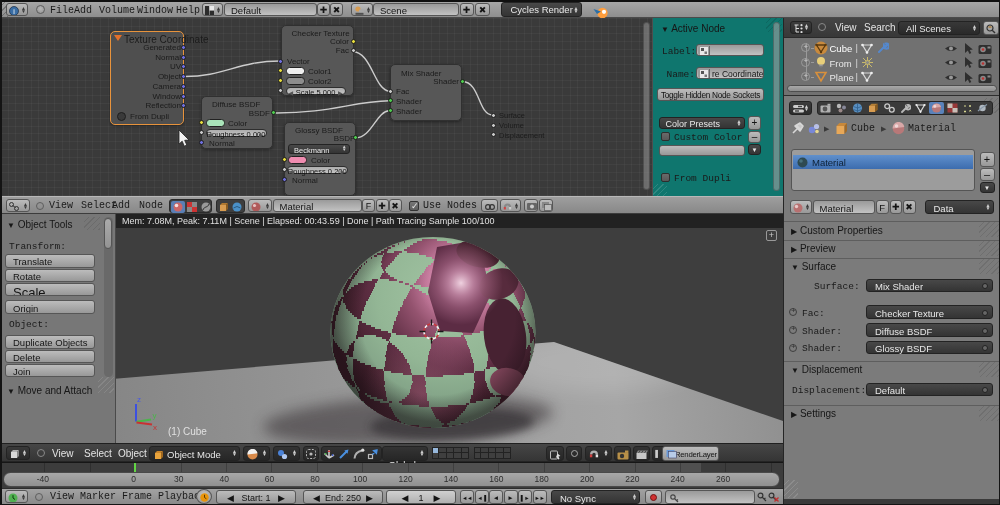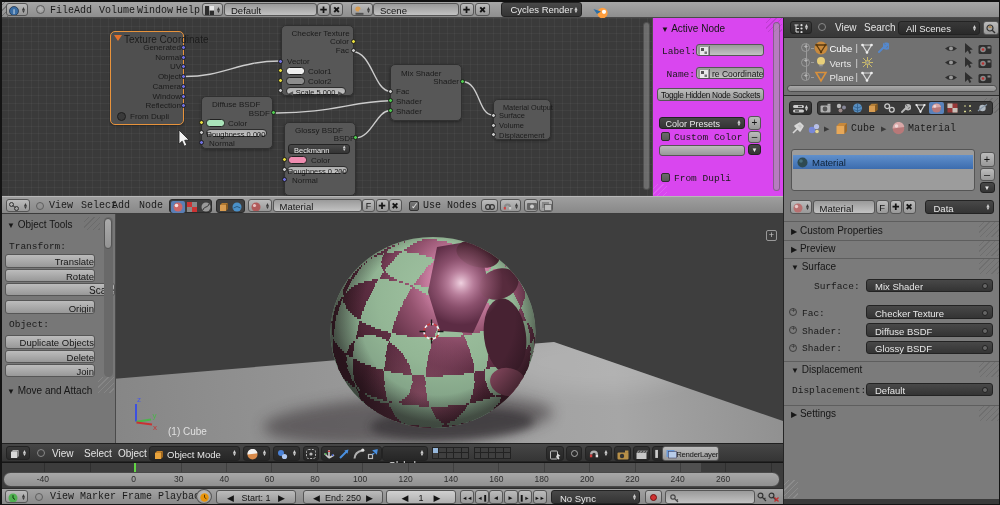--- a/index.html
+++ b/index.html
@@ -1,18 +1,18 @@
 <!DOCTYPE html>
 <html><head><meta charset="utf-8">
 <style>
 *{margin:0;padding:0;box-sizing:border-box}
 html,body{width:1000px;height:505px;overflow:hidden;background:#161616;font-family:"Liberation Sans",sans-serif;}
 #win{position:absolute;left:0;top:0;width:1000px;height:505px;background:#161616;}
 .abs{position:absolute;}
-.btn{background:linear-gradient(180deg,#bcbcbc,#989898);border:1px solid #565656;border-radius:3px;color:#141414;overflow:hidden;white-space:nowrap;text-align:right;}
+.btn{background:linear-gradient(180deg,#bcbcbc,#989898);border:1px solid #565656;border-radius:3px;color:#141414;overflow:hidden;white-space:nowrap;}
 .fld{background:linear-gradient(180deg,#9a9a9a,#c2c2c2);border:1px solid #565656;border-radius:3px;color:#141414;overflow:hidden;white-space:nowrap;}
 .dbtn{background:linear-gradient(180deg,#484848,#343434);border:1px solid #232323;border-radius:3px;color:#e8e8e8;}
 .lbl{color:#1a1a1a;font-family:Liberation Mono, monospace;}
 .wlbl{color:#e4e4e4;}
 .ud{position:absolute;right:2px;top:1px;bottom:1px;display:flex;flex-direction:column;justify-content:center;line-height:3px;font-size:5px;color:#cfcfcf;}
 .udd{color:#3a3a3a;}
 .hatch{background:repeating-linear-gradient(135deg,transparent 0 3px,rgba(0,0,0,0.25) 3px 4px);}
 .hatchl{background:repeating-linear-gradient(135deg,transparent 0 3px,rgba(255,255,255,0.22) 3px 4px);}
 .sock{position:absolute;width:5px;height:5px;border-radius:50%;border:1px solid #1c1c1c;}
 .nlab{position:absolute;font-size:8px;color:#1b1b1b;white-space:nowrap;}
@@ -173,37 +173,34 @@
   </div>
   <div class="nlab" style="right:324px;top:59.2px;">Shader</div>
   <div class="sock" style="left:459.5px;top:61px;background:#4ecb4e"></div>
   <div class="nlab" style="left:396px;top:69.4px;">Fac</div>
   <div class="sock" style="left:387.5px;top:70.7px;background:#c9c9c9"></div>
   <div class="nlab" style="left:396px;top:79.1px;">Shader</div>
   <div class="sock" style="left:387.5px;top:80.3px;background:#4ecb4e"></div>
   <div class="nlab" style="left:396px;top:88.7px;">Shader</div>
   <div class="sock" style="left:387.5px;top:90px;background:#4ecb4e"></div>
 
-  <div class="node" style="left:493px;top:81px;width:58px;height:41px;">
-    <div class="nlab" style="left:9px;top:3px;font-size:7.3px;">Material Output</div>
-  </div>
   <div class="nlab" style="left:499px;top:93.2px;font-size:7.5px">Surface</div>
   <div class="sock" style="left:490.5px;top:94.6px;background:#c9c9c9"></div>
   <div class="nlab" style="left:499px;top:103.3px;font-size:7.5px">Volume</div>
   <div class="sock" style="left:490.5px;top:104.7px;background:#c9c9c9"></div>
   <div class="nlab" style="left:499px;top:113px;font-size:7.5px">Displacement</div>
   <div class="sock" style="left:490.5px;top:114.4px;background:#c9c9c9"></div>
 
   <svg class="abs" style="left:178px;top:112px" width="12" height="18" viewBox="0 0 12 18">
         <path d="M1,0 L1,14 L4.2,11.2 L6.3,16.2 L8.8,15.1 L6.7,10.3 L11,10 Z" fill="#f2f2f2" stroke="#222" stroke-width="0.8"></path>
       </svg>
 
   <div class="abs" style="left:643px;top:4px;width:7px;height:168px;border-radius:4px;background:rgba(150,150,150,0.55);border:1px solid rgba(40,40,40,0.4)"></div>
 
-  <div class="abs" style="left:652px;top:0;width:131px;height:178px;background:#d946ef;border-left:1px solid #4e4e4e">
+  <div class="abs" style="left:652px;top:0;width:131px;height:178px;background:#0f766e;border-left:1px solid #4e4e4e">
     <div class="abs hatch" style="right:1px;top:0px;width:16px;height:14px;opacity:0.5"></div>
     <div class="abs phead" style="left:8px;top:4.5px;"><span style="font-size:8px">▼</span> Active Node</div>
     <div class="abs lbl" style="left:9px;top:27.5px;width:33px;text-align:right;font-size:9.5px">Label:</div>
     <div class="abs fld" style="left:43px;top:25.5px;width:68px;height:12.5px;">
       <div class="abs" style="left:1px;top:1px;width:12px;height:9.5px;background:#9a9a9a;border-right:1px solid #666;border-radius:2px 0 0 2px">
             <svg width="8" height="8" style="position:absolute;left:2px;top:1px">
               <rect width="8" height="8" fill="#e8e8e8"></rect>
               <rect x="1" y="1" width="3" height="3" fill="#555"></rect>
               <rect x="4.5" y="4.5" width="2.5" height="2.5" fill="#777"></rect>
             </svg>
@@ -388,21 +385,21 @@
 
   <div class="abs" style="left:17px;top:39.5px;width:9px;height:9px;border:1px solid #9a9a9a;border-radius:50%">
         <span style="position:absolute;left:1.4px;top:-2.2px;font-size:8px;color:#ccc">+</span>
       </div>
   <div class="abs" style="left:27px;top:44px;width:3px;height:1px;background:#9a9a9a"></div>
   <svg class="abs" style="left:31px;top:37.5px" width="12" height="13">
         <circle cx="6" cy="5" r="4" fill="#e8cf7a"></circle>
         <rect x="4.3" y="8.5" width="3.4" height="2" fill="#999"></rect>
         <rect x="4.8" y="10.5" width="2.4" height="1.5" fill="#777"></rect>
       </svg>
-  <div class="abs" style="left:45.5px;top:39.5px;font-size:9.5px;color:#e8e8e8">Verts</div>
+  <div class="abs" style="left:45.5px;top:39.5px;font-size:9.5px;color:#e8e8e8">From</div>
   <div class="abs" style="left:71.5px;top:38.5px;font-size:9.5px;color:#d8d8d8">|</div>
   <svg class="abs" style="left:77px;top:38px" width="13" height="13">
         <g stroke="#c8b86a" stroke-width="1">
           <path d="M2,2 L11,11 M11,2 L2,11 M6.5,1 L6.5,12 M1,6.5 L12,6.5"></path>
         </g>
         <circle cx="6.5" cy="6.5" r="2" fill="#888" stroke="#c8b86a"></circle>
       </svg>
 
   <div class="abs" style="left:17px;top:54px;width:9px;height:9px;border:1px solid #9a9a9a;border-radius:50%">
         <span style="position:absolute;left:1.4px;top:-2.2px;font-size:8px;color:#ccc">+</span>
@@ -720,30 +717,33 @@
     <g stroke-width="2">
       <path d="M136,421.5 V404" stroke="#3c50e0"></path>
       <path d="M136.5,421.8 L151,419.6" stroke="#4ab54a"></path>
       <path d="M136.5,422.5 L152,424.5" stroke="#c83232"></path>
     </g>
     <text x="137" y="401.5" font-size="8" fill="#4656e8" font-family="Liberation Sans">z</text>
     <text x="152.5" y="417.5" font-size="8" fill="#4ab54a" font-family="Liberation Sans">y</text>
     <text x="153" y="429.5" font-size="8" fill="#c83232" font-family="Liberation Sans">x</text>
   </svg>
 
+  <div class="abs" style="left:115px;top:0;width:668px;height:14px;background:rgba(10,10,10,0.52)">
+    <div class="abs" style="left:7px;top:2px;font-size:9px;color:#e0e0e0;white-space:nowrap">Mem: 7.08M, Peak: 7.11M | Scene | Elapsed: 00:43.59 | Done | Path Tracing Sample 100/100</div>
+  </div>
   <div class="abs" style="left:766px;top:16px;width:11px;height:11px;border:1px solid #999;border-radius:2px;color:#ccc;font-size:9px;text-align:center;line-height:9px">+</div>
   <div class="abs" style="left:168px;top:212px;font-size:10px;color:#e0e0e0">(1) Cube</div>
 
   <div class="abs" style="left:0;top:0;width:115.5px;height:229px;background:#777777;border-right:1px solid #4a4a4a">
     <div class="abs hatch" style="left:84px;top:3px;width:16px;height:13px;opacity:0.4"></div>
     <div class="abs phead" style="left:7px;top:5px"><span style="font-size:8px">▼</span> Object Tools</div>
     <div class="abs lbl" style="left:9px;top:27px;font-size:9.5px">Transform:</div>
     <div class="abs btn" style="left:5px;top:39.5px;width:90px;height:14px;font-size:9.5px;padding:1.5px 0 0 7px">Translate</div>
     <div class="abs btn" style="left:5px;top:54.5px;width:90px;height:13.5px;font-size:9.5px;padding:1.5px 0 0 7px">Rotate</div>
-    <div class="abs btn" style="left:5px;top:68.5px;width:110px;height:13.5px;font-size:10px;padding:1.5px 0 0 7px">Scale</div>
+    <div class="abs btn" style="left:5px;top:68.5px;width:90px;height:13.5px;font-size:13px;padding:1.5px 0 0 7px">Scale</div>
     <div class="abs btn" style="left:5px;top:86px;width:90px;height:14px;font-size:9.5px;padding:1.5px 0 0 7px">Origin</div>
     <div class="abs lbl" style="left:9px;top:105px;font-size:9.5px">Object:</div>
     <div class="abs btn" style="left:5px;top:120.5px;width:90px;height:14px;font-size:9.5px;padding:1.5px 0 0 7px">Duplicate Objects</div>
     <div class="abs btn" style="left:5px;top:135.5px;width:90px;height:13.5px;font-size:9.5px;padding:1.5px 0 0 7px">Delete</div>
     <div class="abs btn" style="left:5px;top:149.5px;width:90px;height:13.5px;font-size:9.5px;padding:1.5px 0 0 7px">Join</div>
     <div class="abs phead" style="left:7px;top:170.5px"><span style="font-size:8px">▼</span> Move and Attach</div>
     <div class="abs" style="left:103.5px;top:3px;width:9px;height:160px;border-radius:4.5px;background:#696969"></div>
     <div class="abs" style="left:104px;top:3.5px;width:8px;height:31px;border-radius:4px;background:linear-gradient(180deg,#ababab,#939393);border:1px solid #555"></div>
     <div class="abs hatchl" style="left:98px;top:163px;width:16px;height:16px;opacity:0.5"></div>
   </div>

